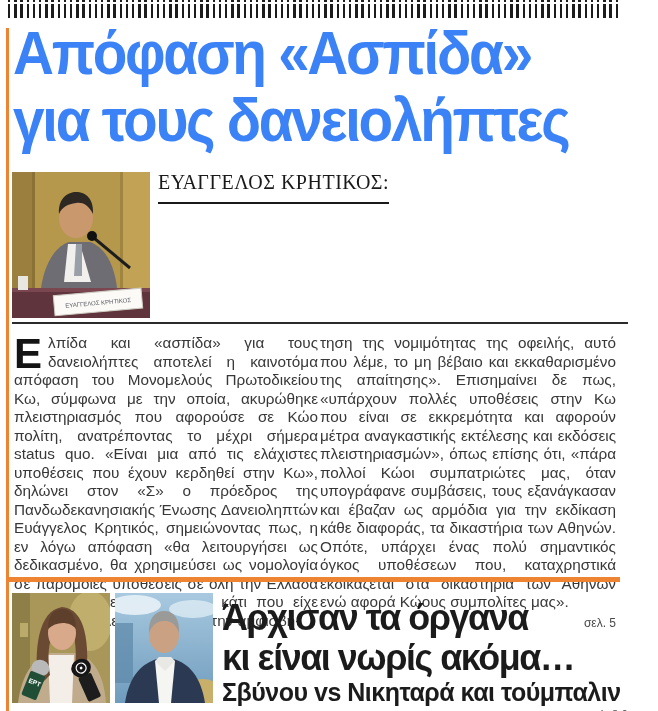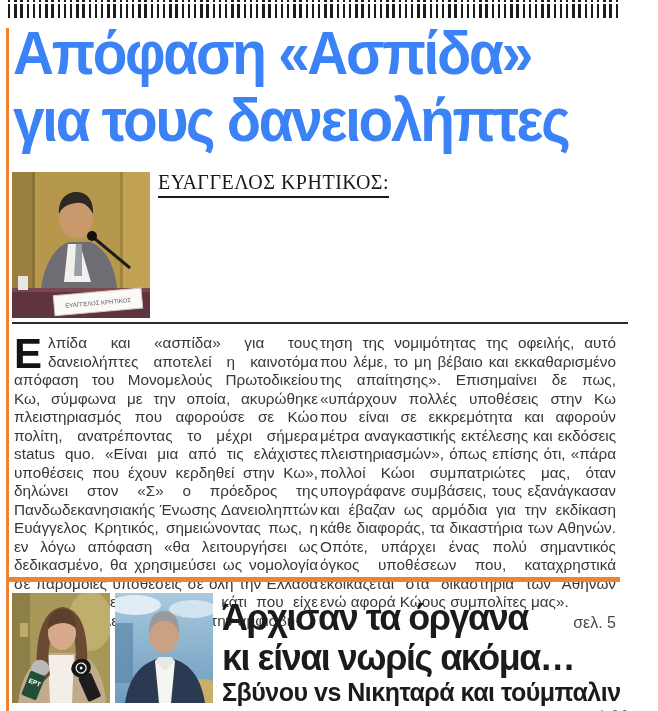--- a/index.html
+++ b/index.html
@@ -18,35 +18,35 @@
   
   .headline{left:13px;top:20px;width:645px;color:#3b82f6;}
   .headline .hl-line{font-size:61px;line-height:67px;font-weight:700;letter-spacing:-2.5px;
                      transform:scaleX(.93);transform-origin:0 0;white-space:nowrap;}
 
   
   .lead-photo{left:12px;top:172px;width:138px;height:146px;}
 
   
   .kicker{left:158px;top:171px;font-family:"Liberation Serif",serif;font-size:20px;
-          color:#1a1a1a;border-bottom:2px solid #1a1a1a;padding-bottom:2px;letter-spacing:.5px;}
+          color:#1a1a1a;border-bottom:2px solid #1a1a1a;padding-bottom:8px;letter-spacing:.5px;}
 
   
   .lead-subhead{left:153px;top:193px;width:500px;font-family:"Liberation Serif",serif;
                 font-size:44px;line-height:54px;color:#121212;letter-spacing:-.5px;}
 
   .thin-rule{left:12px;top:322px;width:616px;height:2px;background:#2b2b2b;}
 
   
   .bodycol{top:334px;font-size:15.3px;line-height:18.5px;text-align:justify;color:#383838;}
   .col-left{left:14px;width:304px;}
   .col-right{left:320px;width:296px;}
   .dropcap{float:left;font-size:42px;line-height:33px;font-weight:700;color:#141414;
            padding:3px 6px 0 0;}
-  .page-ref{text-align:right;font-size:16px;color:#4a4a4a;margin-top:2px;}
+  .page-ref{text-align:right;font-size:12px;color:#4a4a4a;margin-top:2px;}
 
   .orange-rule{left:8px;top:577px;width:612px;height:5px;background:#ee8432;}
 
   
   .photo-woman{left:12px;top:593px;width:98px;height:110px;}
   .photo-man{left:115px;top:593px;width:98px;height:110px;}
 
   
   .teaser{left:222px;top:598px;width:406px;color:#1b1b1b;}
   .teaser .tz-line{font-size:37px;line-height:40px;font-weight:700;letter-spacing:-1.5px;

